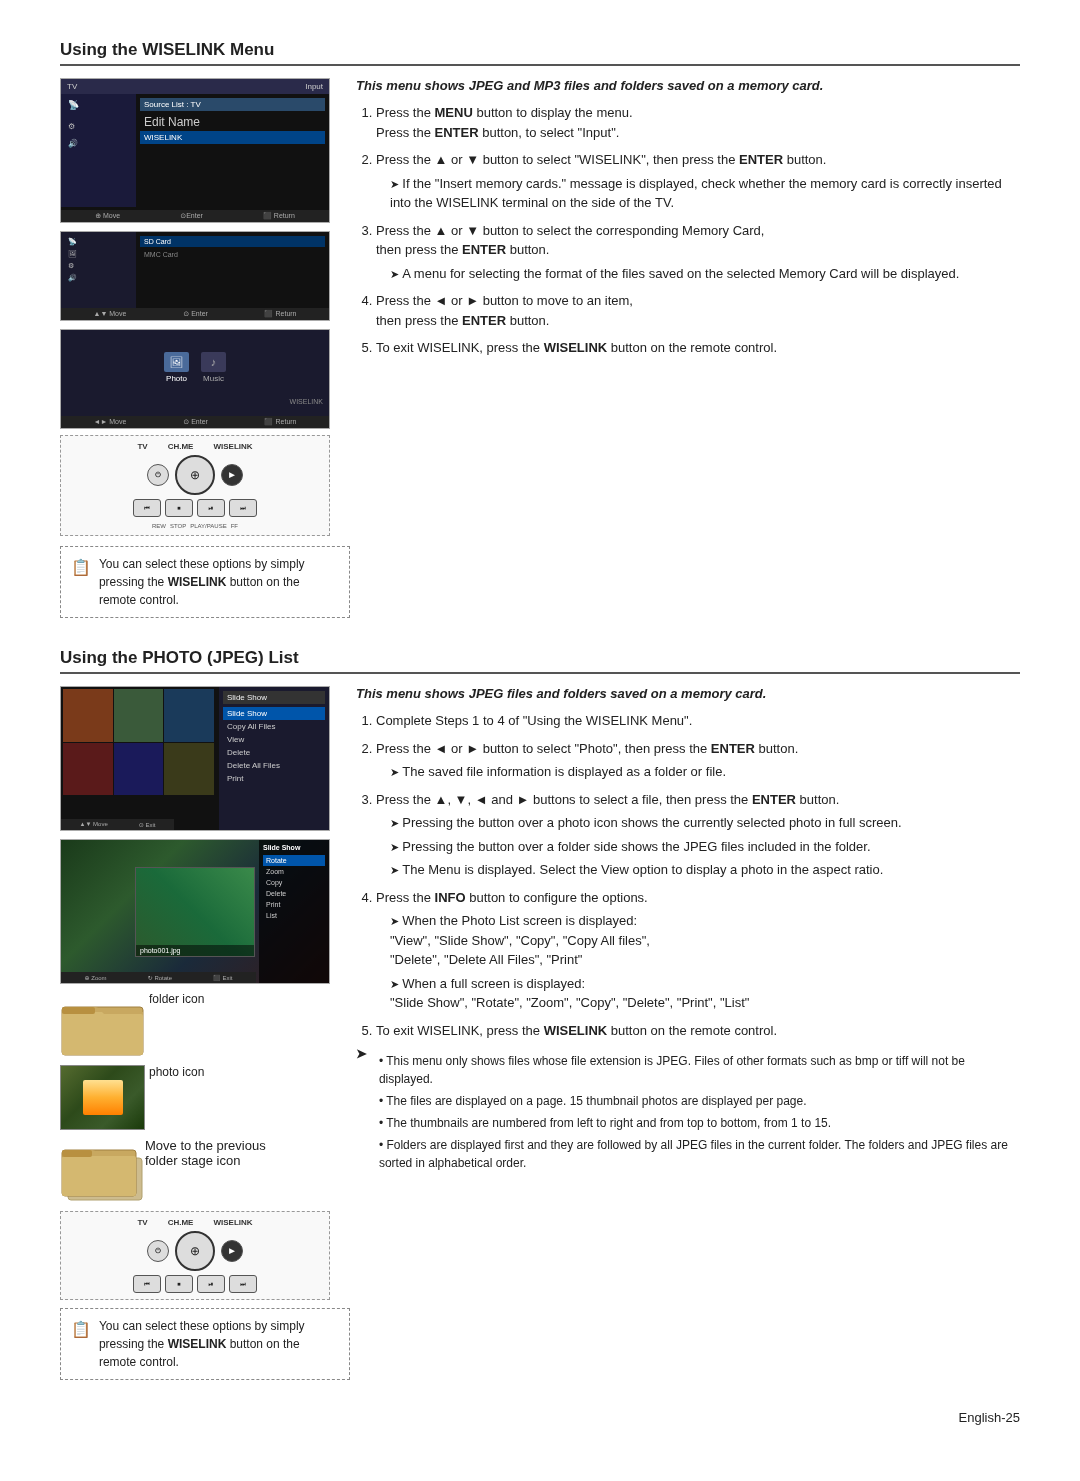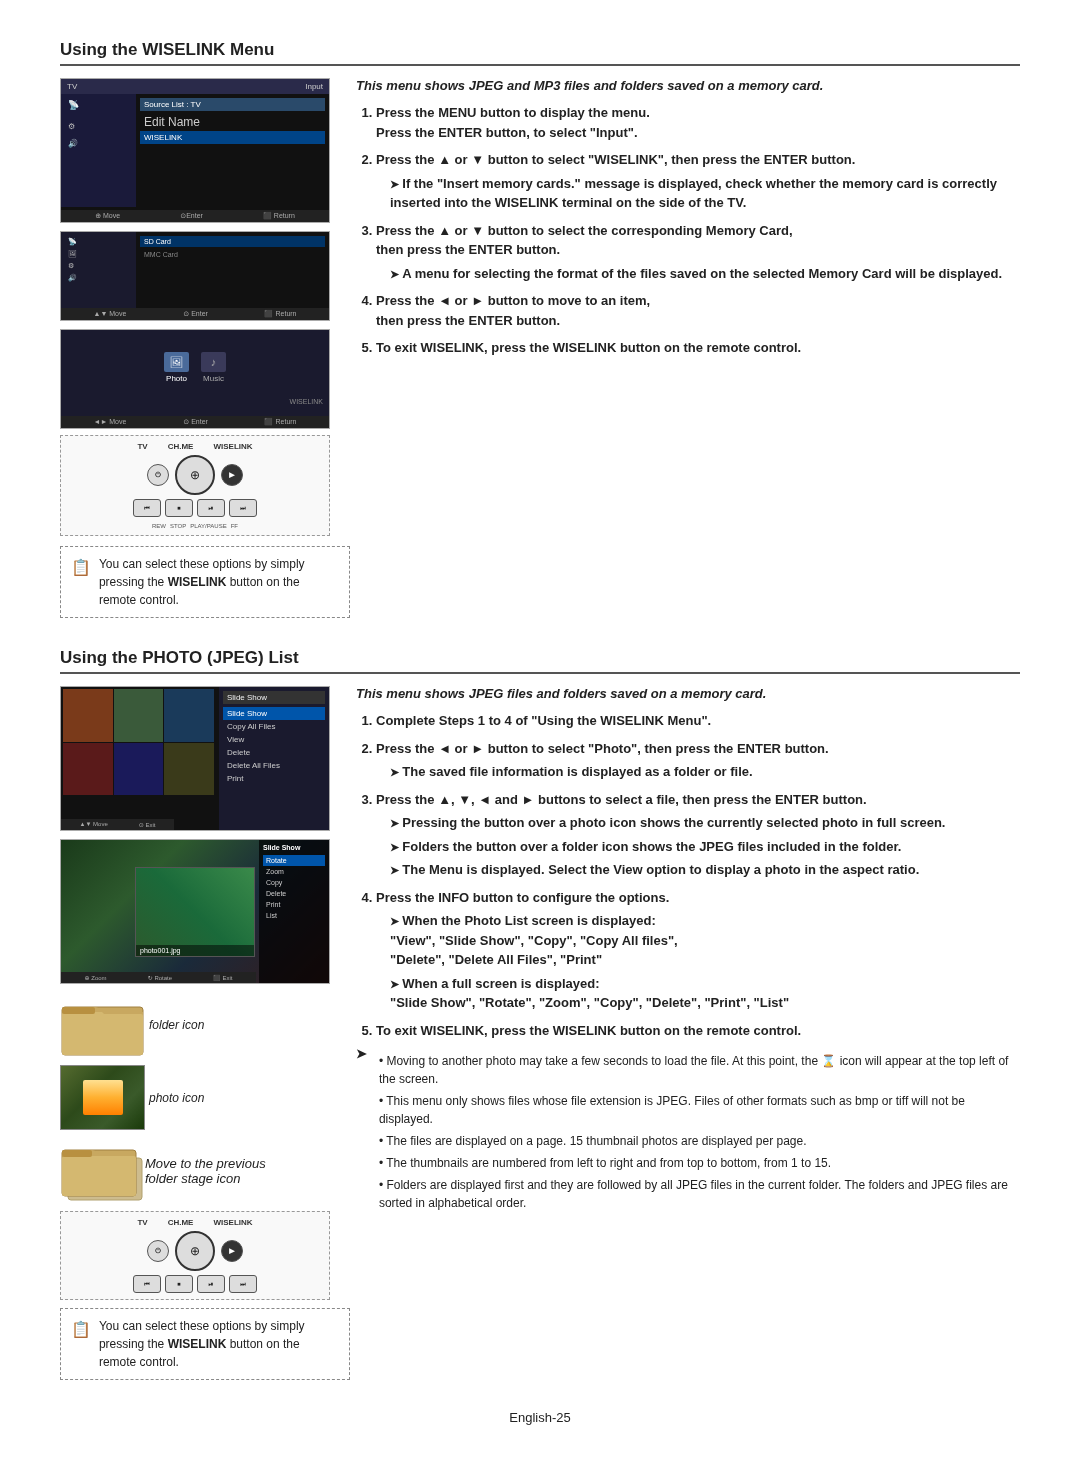--- a/index.html
+++ b/index.html
@@ -35,21 +35,20 @@
     }
     .italic-bold {
       font-style: italic;
       font-weight: bold;
       margin-bottom: 10px;
       font-size: 13px;
     }
     ol {
       padding-left: 20px;
       margin-bottom: 8px;
-      font-weight: bold;
     }
     ol li {
       margin-bottom: 8px;
       line-height: 1.5;
     }
     .sub-list {
       list-style: none;
       padding-left: 14px;
       margin-top: 4px;
     }
@@ -189,42 +188,41 @@
       background: #0055aa;
       color: white;
     }
 
     .icon-label {
       font-size: 12px;
       margin-left: 4px;
     }
     .icon-row {
       display: flex;
-      align-items: center;
+      align-items: flex-start;
       margin-bottom: 8px;
-      font-style: italic;
     }
 
     
     .bullet-list {
       list-style: none;
       padding-left: 8px;
       margin-top: 4px;
     }
     .bullet-list li {
       margin-bottom: 4px;
       line-height: 1.5;
       font-size: 12px;
     }
     .bullet-list li::before {
       content: "• ";
     }
 
     .page-num {
-      text-align: center;
+      text-align: right;
       margin-top: 20px;
       font-size: 13px;
     }
 
     .tv-header {
       display: flex;
       justify-content: space-between;
       background: #2a2a4a;
       padding: 3px 6px;
       font-size: 8px;
@@ -607,21 +605,21 @@
         <li>
           Press the ◄ or ► button to select "Photo", then press the <strong>ENTER</strong> button.
           <ul class="sub-list">
             <li>The saved file information is displayed as a folder or file.</li>
           </ul>
         </li>
         <li>
           Press the ▲, ▼, ◄ and ► buttons to select a file, then press the <strong>ENTER</strong> button.
           <ul class="sub-list">
             <li>Pressing the button over a photo icon shows the currently selected photo in full screen.</li>
-            <li>Folders the button over a folder icon shows the JPEG files included in the folder.</li>
+            <li>Pressing the button over a folder side shows the JPEG files included in the folder.</li>
             <li>The Menu is displayed. Select the View option to display a photo in the aspect ratio.</li>
           </ul>
         </li>
         <li>
           Press the <strong>INFO</strong> button to configure the options.
           <ul class="sub-list">
             <li>When the Photo List screen is displayed:<br>
               "View", "Slide Show", "Copy", "Copy All files",<br>
               "Delete", "Delete All Files", "Print"</li>
             <li>When a full screen is displayed:<br>
@@ -630,21 +628,20 @@
         </li>
         <li>
           To exit WISELINK, press the <strong>WISELINK</strong> button on the remote control.
         </li>
       </ol>
 
       <div style="margin-top:8px;">
         <div style="display:flex;align-items:flex-start;gap:4px;margin-bottom:4px;">
           <span style="font-size:13px;font-weight:bold;flex-shrink:0;margin-top:-2px;">➤</span>
           <ul class="bullet-list">
-            <li>Moving to another photo may take a few seconds to load the file. At this point, the ⌛ icon will appear at the top left of the screen.</li>
             <li>This menu only shows files whose file extension is JPEG. Files of other formats such as bmp or tiff will not be displayed.</li>
             <li>The files are displayed on a page. 15 thumbnail photos are displayed per page.</li>
             <li>The thumbnails are numbered from left to right and from top to bottom, from 1 to 15.</li>
             <li>Folders are displayed first and they are followed by all JPEG files in the current folder. The folders and JPEG files are sorted in alphabetical order.</li>
           </ul>
         </div>
       </div>
     </div>
   </div>
 </div>

